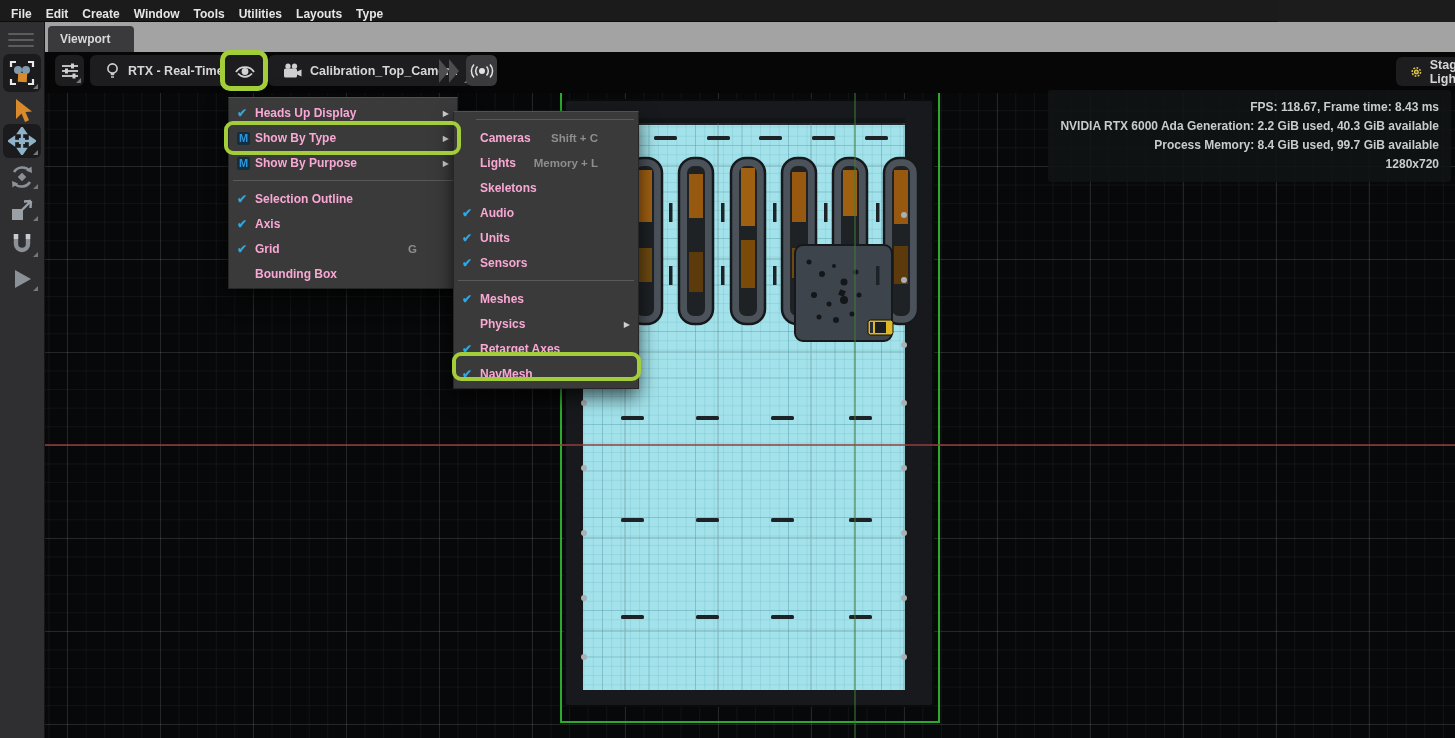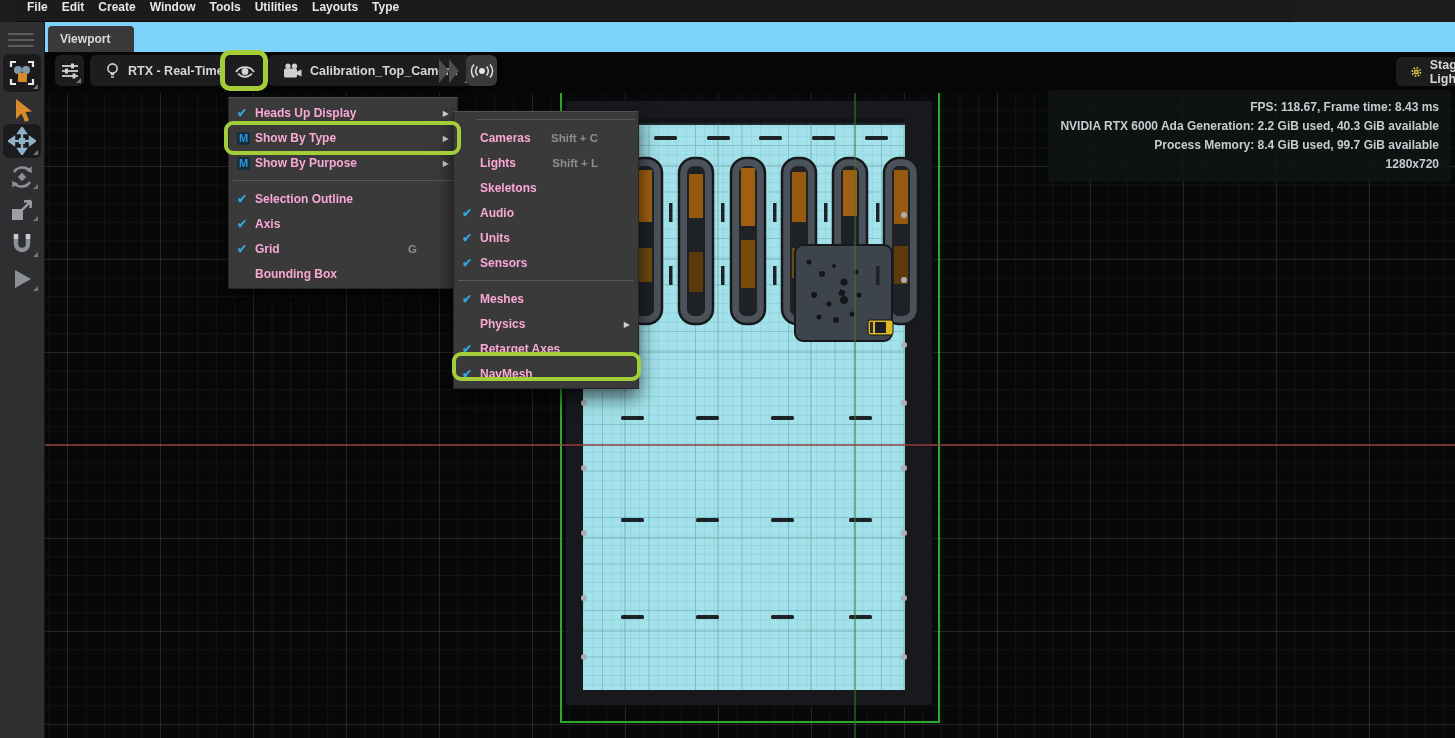--- a/index.html
+++ b/index.html
@@ -3,33 +3,33 @@
 <meta charset="utf-8">
 <style>
   html,body{margin:0;padding:0;}
   body{
     width:1455px;height:738px;position:relative;overflow:hidden;
     background:#1c1c1d;font-family:"Liberation Sans",sans-serif;
     -webkit-font-smoothing:antialiased;
   }
   
   .menubar{position:absolute;left:0;top:0;width:1278px;height:22px;background:#1b1b1c;
-    border-bottom:1px solid #0c0c0c;display:flex;align-items:flex-start;padding-left:4px;box-sizing:border-box;z-index:10;margin-left:16px;}
+    border-bottom:1px solid #0c0c0c;display:flex;align-items:flex-end;padding-left:4px;box-sizing:border-box;z-index:10;}
   .menubar span{color:#e6e6e6;font-size:12px;font-weight:700;padding:0 7px;cursor:default;}
   
   .sidebar{position:absolute;left:0;top:22px;width:44px;height:716px;background:#2f2f31;
     border-right:1px solid #161617;z-index:9;}
   .burger{position:absolute;left:8px;top:7px;width:26px;}
   .burger div{height:2px;background:#5c5c5e;margin:4px 0;border-radius:1px;}
   .tool{position:absolute;left:3px;width:38px;display:flex;align-items:center;justify-content:center;}
   .toolbox{background:#1b1b1d;border-radius:6px;}
   .cnr::after{content:'';position:absolute;right:3px;bottom:3px;
     border-left:5px solid transparent;border-bottom:5px solid #77777a;}
   
-  .tabbar{position:absolute;left:44px;top:22px;width:1411px;height:30px;background:#7dd3fc;z-index:8;}
+  .tabbar{position:absolute;left:44px;top:22px;width:1411px;height:30px;background:#a3a3a3;z-index:8;}
   .tab{position:absolute;left:4px;top:4px;width:86px;height:26px;background:#3a3a3c;
     border-radius:4px 4px 0 0;display:flex;align-items:center;padding-left:12px;box-sizing:border-box;
     color:#d9d9d9;font-size:12px;font-weight:700;}
   
   .viewport{position:absolute;left:44px;top:52px;width:1411px;height:686px;z-index:1;
     background-color:#070809;
     background-image:
       linear-gradient(rgba(255,255,255,.09) 1px, transparent 1px),
       linear-gradient(90deg, rgba(255,255,255,.09) 1px, transparent 1px),
       linear-gradient(rgba(255,255,255,.045) 1px, transparent 1px),
@@ -388,21 +388,21 @@
 <div class="menu" id="menu2">
     <div class="sep inset"></div>
     <div class="mrow">
       <span class="mi-icon"></span>
       <span class="mi-label">Cameras</span>
       <span class="mi-short">Shift + C</span>
     </div>
     <div class="mrow">
       <span class="mi-icon"></span>
       <span class="mi-label">Lights</span>
-      <span class="mi-short">Shift + L</span>
+      <span class="mi-short">Memory + L</span>
     </div>
     <div class="mrow">
       <span class="mi-icon"></span>
       <span class="mi-label">Skeletons</span>
     </div>
     <div class="mrow">
       <span class="mi-icon">✔</span>
       <span class="mi-label">Audio</span>
     </div>
     <div class="mrow">

